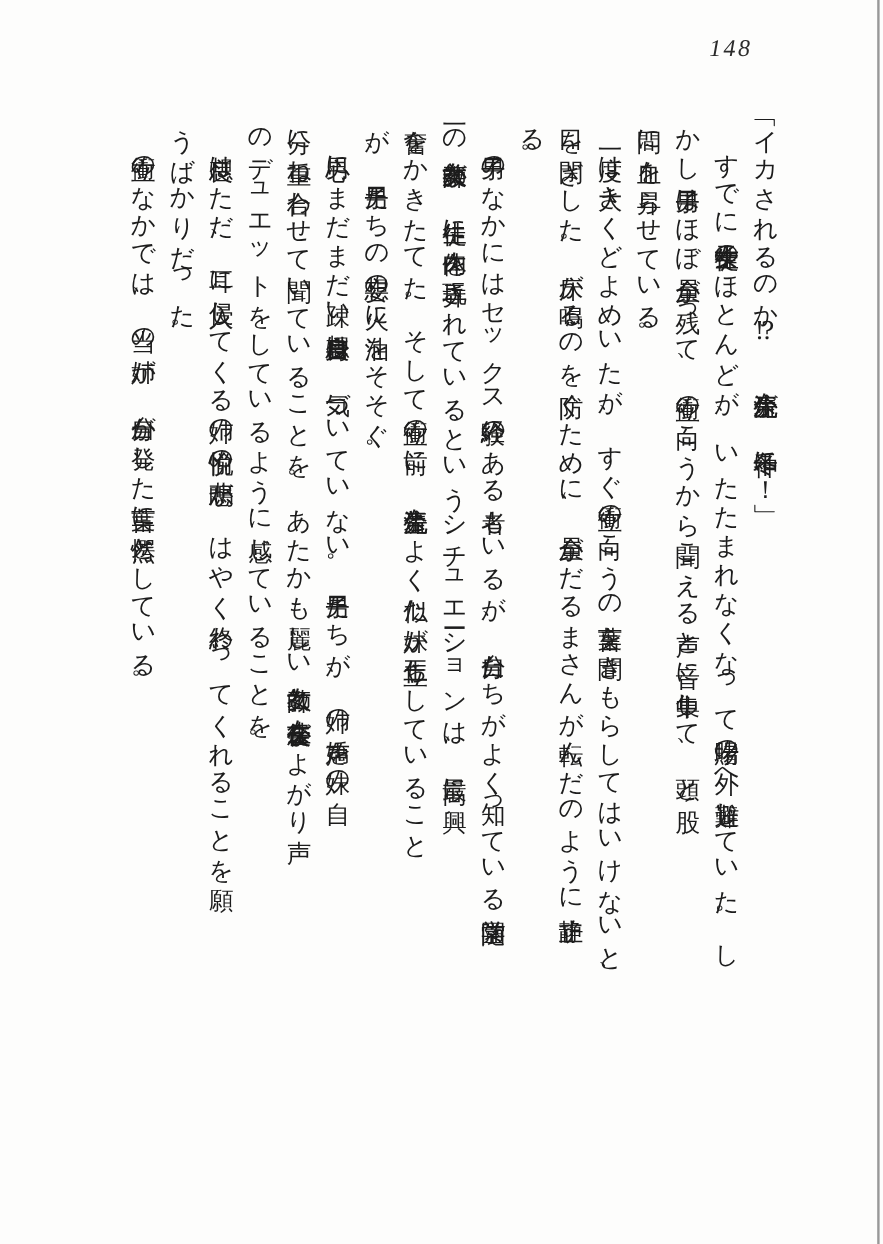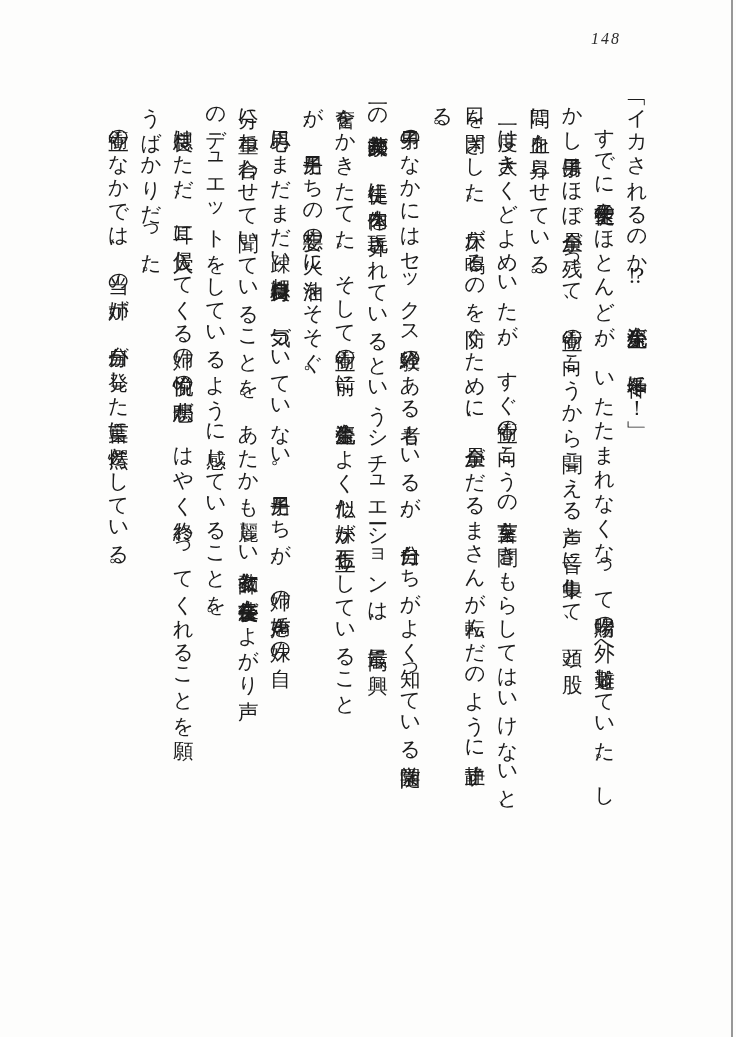--- a/index.html
+++ b/index.html
@@ -12,21 +12,21 @@
     width: 736px;
     height: 1037px;
     background: #fdfdfc;
     overflow: hidden;
     font-family: "Liberation Serif", "DejaVu Serif", serif;
   }
   .page-number {
     position: absolute;
     top: 30px;
     left: 591px;
-    font-size: 16px;
+    font-size: 20px;
     font-style: italic;
     letter-spacing: 2px;
     color: #2b2b2b;
   }
   .text-block {
     position: absolute;
     top: 93px;
     right: 83px;
     height: 875px;
     width: 551px;

